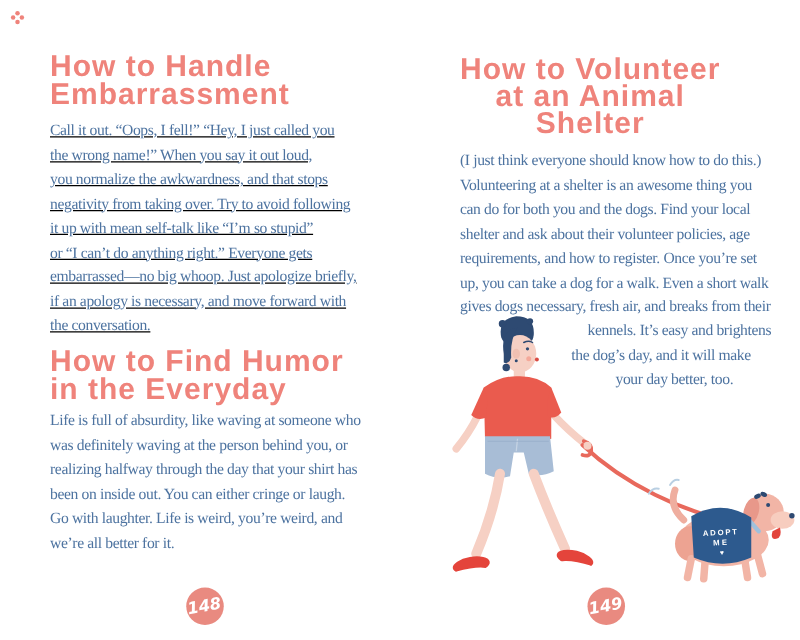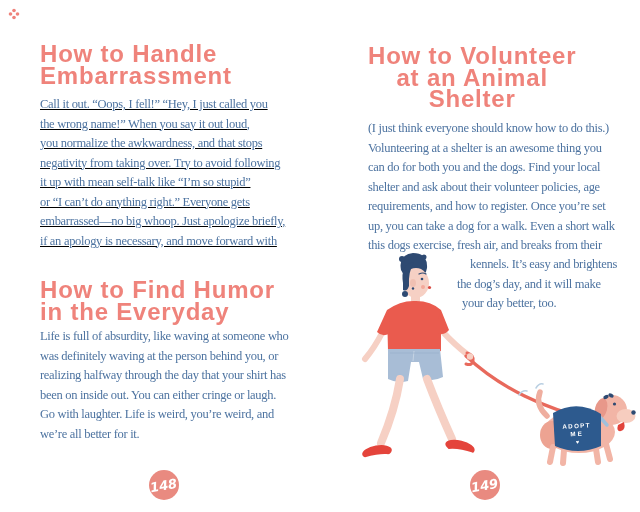--- a/index.html
+++ b/index.html
@@ -11,21 +11,21 @@
   .heading { position:absolute; font-family:"Liberation Sans", sans-serif; font-weight:bold;
              color:#ef837b; font-size:24px; line-height:21.5px; letter-spacing:0.8px; margin:0; }
   .hl { display:block; white-space:nowrap; }
 
   .para { position:absolute; }
   .bl { white-space:nowrap; height:19.5px; line-height:19.5px; font-size:12.5px;
         letter-spacing:-0.3px; color:#4d73a0; }
 
   .ind1 { margin-left:102px; }
   .ind2 { margin-left:89px; }
-  .ind3 { margin-left:94px; }
+  .ind3 { margin-left:94px;text-align:center; }
 
   .page-badge { position:absolute; width:30px; height:30px; border-radius:50%;
                 background:#e98a80; display:flex; align-items:center; justify-content:center; }
   .badge-left  { left:149px; top:470px; }
   .badge-right { left:470px; top:470px; }
   .badge-num { color:#ffffff; font-family:"DejaVu Sans", sans-serif; font-weight:bold;
                font-style:italic; font-size:13px; transform:rotate(-10deg); }
 
   .h-left1 { left:40px; top:43px; }
   .p-left1 { left:40px; top:95px;text-decoration:underline; }
@@ -63,20 +63,21 @@
 
     <div class="para p-left1">
       <div class="bl">Call it out. “Oops, I fell!” “Hey, I just called you</div>
       <div class="bl">the wrong name!” When you say it out loud,</div>
       <div class="bl">you normalize the awkwardness, and that stops</div>
       <div class="bl">negativity from taking over. Try to avoid following</div>
       <div class="bl">it up with mean self-talk like “I’m so stupid”</div>
       <div class="bl">or “I can’t do anything right.” Everyone gets</div>
       <div class="bl">embarrassed—no big whoop. Just apologize briefly,</div>
       <div class="bl">if an apology is necessary, and move forward with</div>
+      <div class="bl">the conversation.</div>
     </div>
 
     <h2 class="heading h-left2">
       <span class="hl">How to Find Humor</span>
       <span class="hl">in the Everyday</span>
     </h2>
 
     <div class="para p-left2">
       <div class="bl">Life is full of absurdity, like waving at someone who</div>
       <div class="bl">was definitely waving at the person behind you, or</div>
@@ -99,21 +100,21 @@
       <span class="hl">Shelter</span>
     </h1>
 
     <div class="para p-right">
       <div class="bl">(I just think everyone should know how to do this.)</div>
       <div class="bl">Volunteering at a shelter is an awesome thing you</div>
       <div class="bl">can do for both you and the dogs. Find your local</div>
       <div class="bl">shelter and ask about their volunteer policies, age</div>
       <div class="bl">requirements, and how to register. Once you’re set</div>
       <div class="bl">up, you can take a dog for a walk. Even a short walk</div>
-      <div class="bl">this dogs exercise, fresh air, and breaks from their</div>
+      <div class="bl">gives dogs necessary, fresh air, and breaks from their</div>
     </div>
 
     <div class="para p-right-wrap">
       <div class="bl ind1">kennels. It’s easy and brightens</div>
       <div class="bl ind2">the dog’s day, and it will make</div>
       <div class="bl ind3">your day better, too.</div>
     </div>
 
     <svg class="illustration" viewBox="0 0 290 220" width="290" height="220">
 

